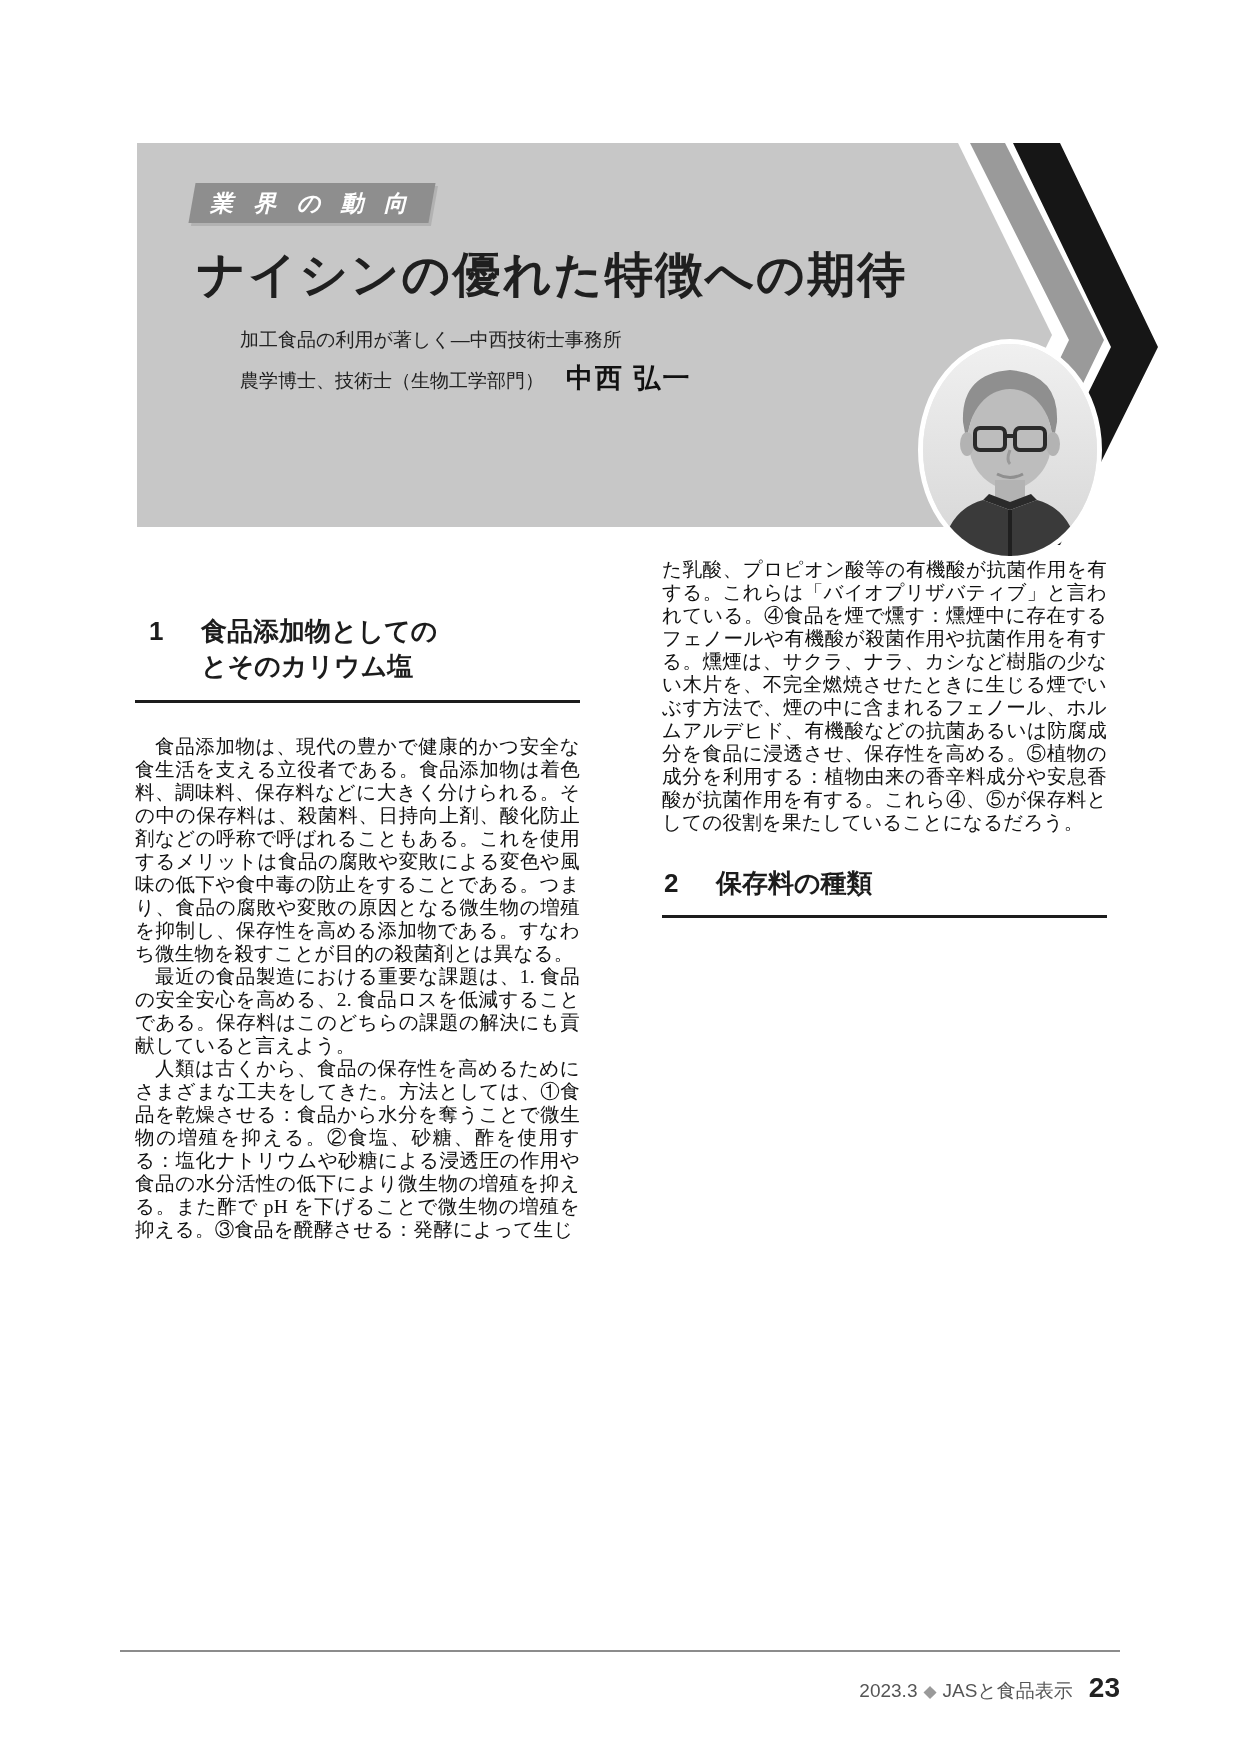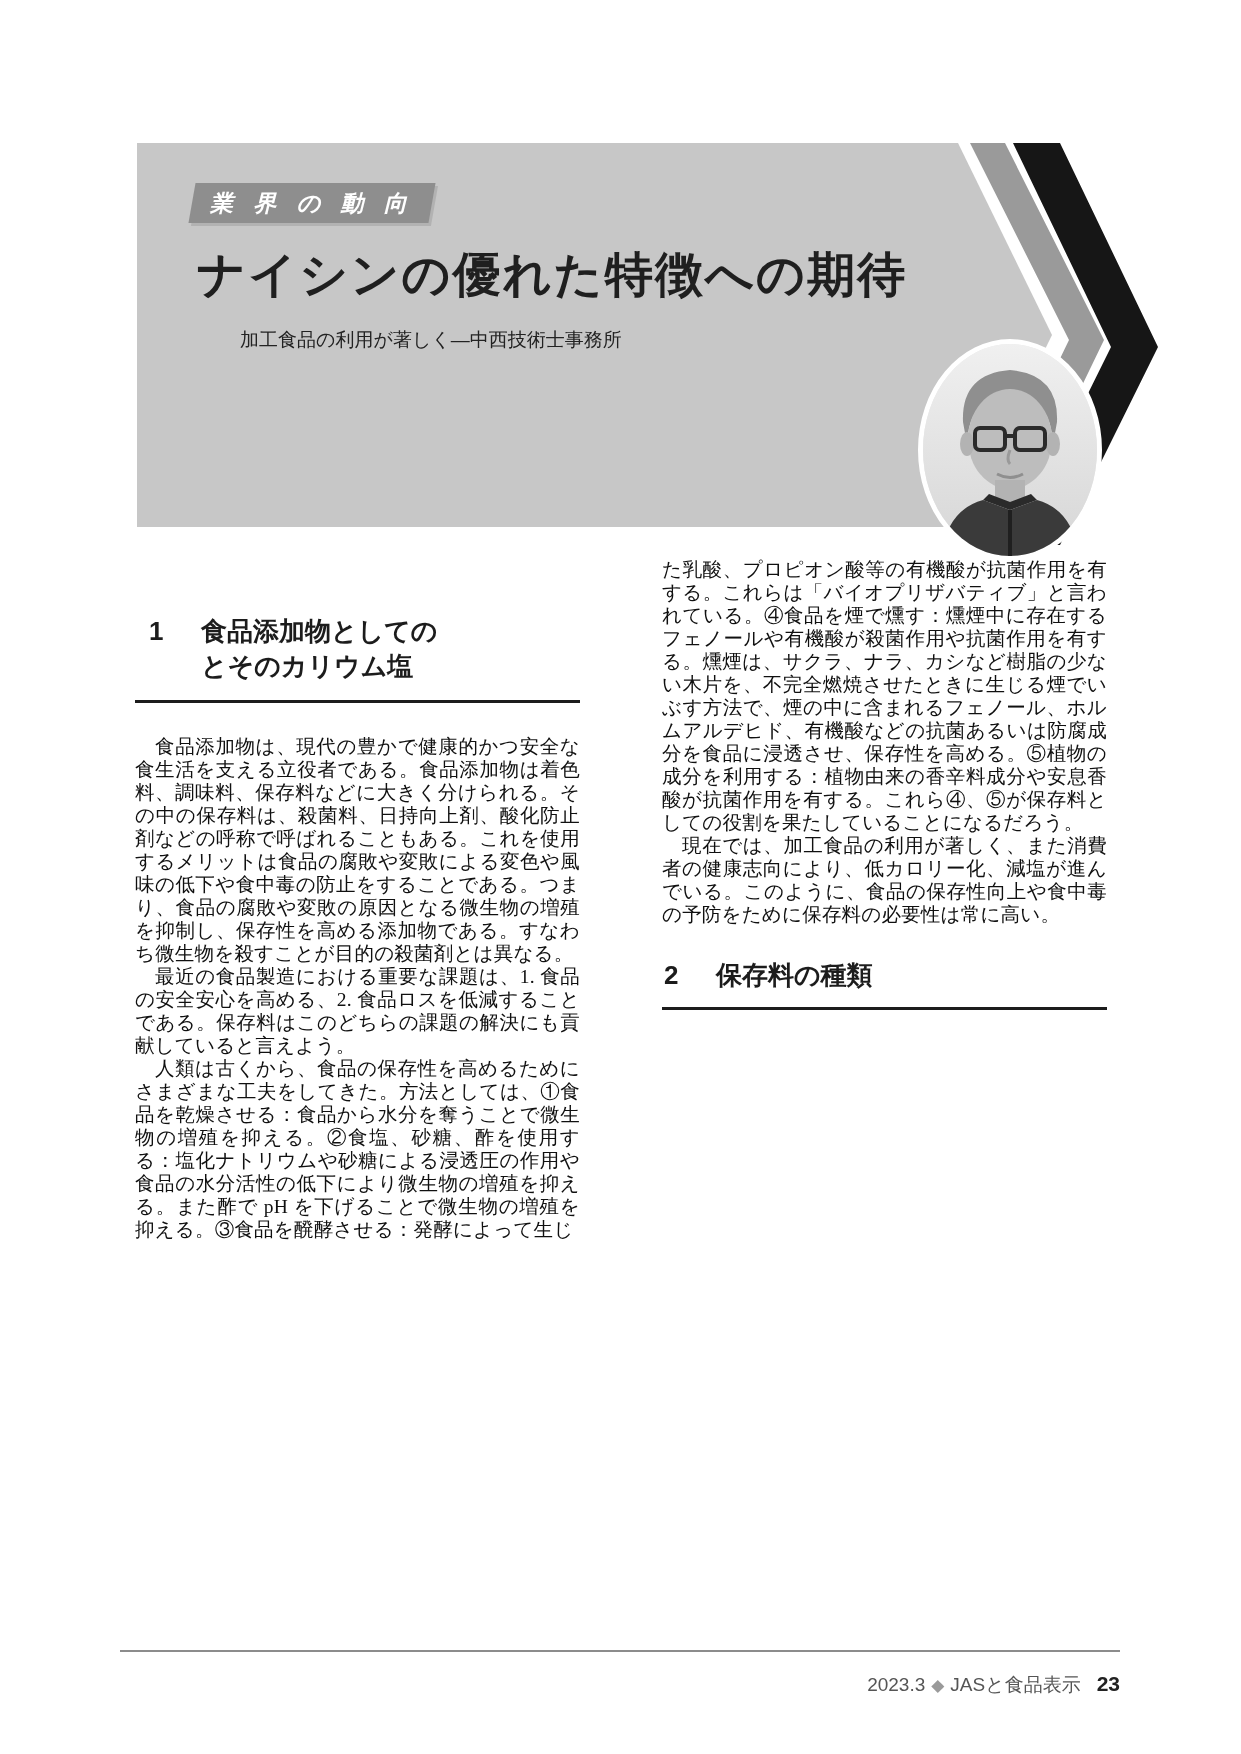--- a/index.html
+++ b/index.html
@@ -108,39 +108,40 @@
   
   .pg-footer{position:absolute;left:120px;top:1650px;width:1000px;}
   .pg-footer .rule{height:2px;background:#8c8c8c;}
   .pg-footer .ftext{
     margin-top:20px;text-align:right;
     font-family:"Liberation Sans","DejaVu Sans",sans-serif;
     font-size:19px;color:#555;
   }
   .pg-footer .diamond{color:#9a9a9a;margin:0 6px;font-size:17px;}
   .pg-footer .pageno{
-    font-size:21px;font-weight:bold;color:#222;margin-left:16px;
+    font-size:28px;font-weight:bold;color:#222;margin-left:16px;
   }
 </style>
 </head>
 <body>
 
 <div class="page">
 
   <div class="hdr">
     <div class="stripe stripe-gray"></div>
     <div class="stripe stripe-black"></div>
 
     <div class="hdr-box">
       <div class="badge">
         <span>業 界 の 動 向</span>
       </div>
       <h1 class="hdr-title">ナイシンの優れた特徴への期待</h1>
       <div class="author">
         <p>加工食品の利用が著しく―中西技術士事務所</p>
+        <p><span>農学博士、技術士（生物工学部門）</span><span class="name">中西 弘一</span></p>
       </div>
     </div>
 
     <div class="photo">
       <svg viewBox="0 0 174 212">
         <defs>
           <linearGradient id="bgg" x1="0" y1="0" x2="0" y2="1">
             <stop offset="0" stop-color="#f0f0f0"></stop>
               <stop offset="1" stop-color="#d6d6d6"></stop>
           </linearGradient>
@@ -180,21 +181,20 @@
           <span>とそのカリウム塩</span>
         </span>
       </h2>
       <p class="body">　食品添加物は、現代の豊かで健康的かつ安全な食生活を支える立役者である。食品添加物は着色料、調味料、保存料などに大きく分けられる。その中の保存料は、殺菌料、日持向上剤、酸化防止剤などの呼称で呼ばれることもある。これを使用するメリットは食品の腐敗や変敗による変色や風味の低下や食中毒の防止をすることである。つまり、食品の腐敗や変敗の原因となる微生物の増殖を抑制し、保存性を高める添加物である。すなわち微生物を殺すことが目的の殺菌剤とは異なる。</p>
       <p class="body">　最近の食品製造における重要な課題は、1. 食品の安全安心を高める、2. 食品ロスを低減することである。保存料はこのどちらの課題の解決にも貢献していると言えよう。</p>
       <p class="body">　人類は古くから、食品の保存性を高めるためにさまざまな工夫をしてきた。方法としては、①食品を乾燥させる：食品から水分を奪うことで微生物の増殖を抑える。②食塩、砂糖、酢を使用する：塩化ナトリウムや砂糖による浸透圧の作用や食品の水分活性の低下により微生物の増殖を抑える。また酢で pH を下げることで微生物の増殖を抑える。③食品を醗酵させる：発酵によって生じ</p>
     </section>
 
     <section class="col">
       <p class="body">た乳酸、プロピオン酸等の有機酸が抗菌作用を有する。これらは「バイオプリザバティブ」と言われている。④食品を煙で燻す：燻煙中に存在するフェノールや有機酸が殺菌作用や抗菌作用を有する。燻煙は、サクラ、ナラ、カシなど樹脂の少ない木片を、不完全燃焼させたときに生じる煙でいぶす方法で、煙の中に含まれるフェノール、ホルムアルデヒド、有機酸などの抗菌あるいは防腐成分を食品に浸透させ、保存性を高める。⑤植物の成分を利用する：植物由来の香辛料成分や安息香酸が抗菌作用を有する。これら④、⑤が保存料としての役割を果たしていることになるだろう。</p>
-      <p class="body">　現在では、加工食品の利用が著しく、また消費者の健康志向により、低カロリー化、減塩が進んでいる。このように、食品の保存性向上や食中毒の予防をために保存料の必要性は常に高い。</p>
       <h2 class="sec sec2">
         <span class="num">2</span>
         <span>保存料の種類</span>
       </h2>
     </section>
 
   </main>
 
   <div class="pg-footer">
     <div class="rule"></div>

